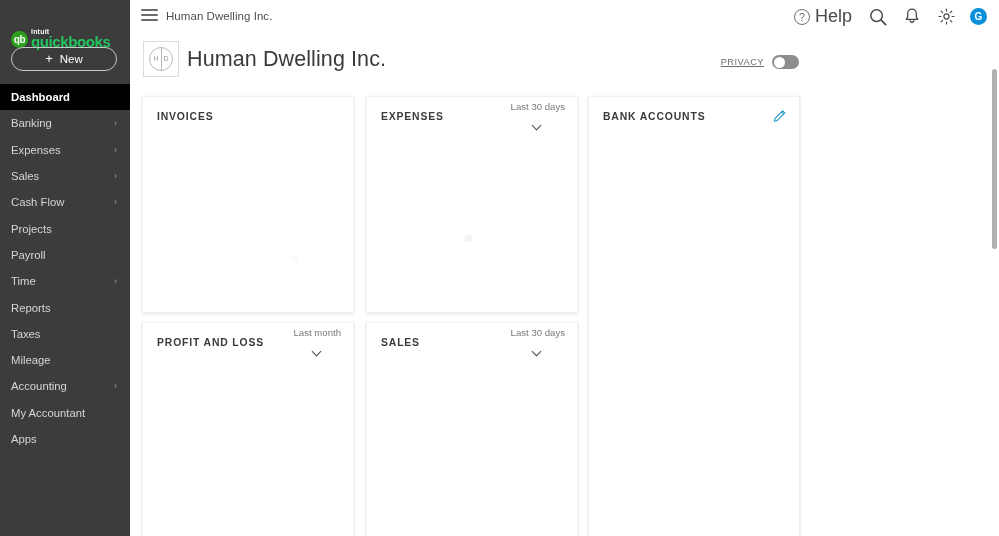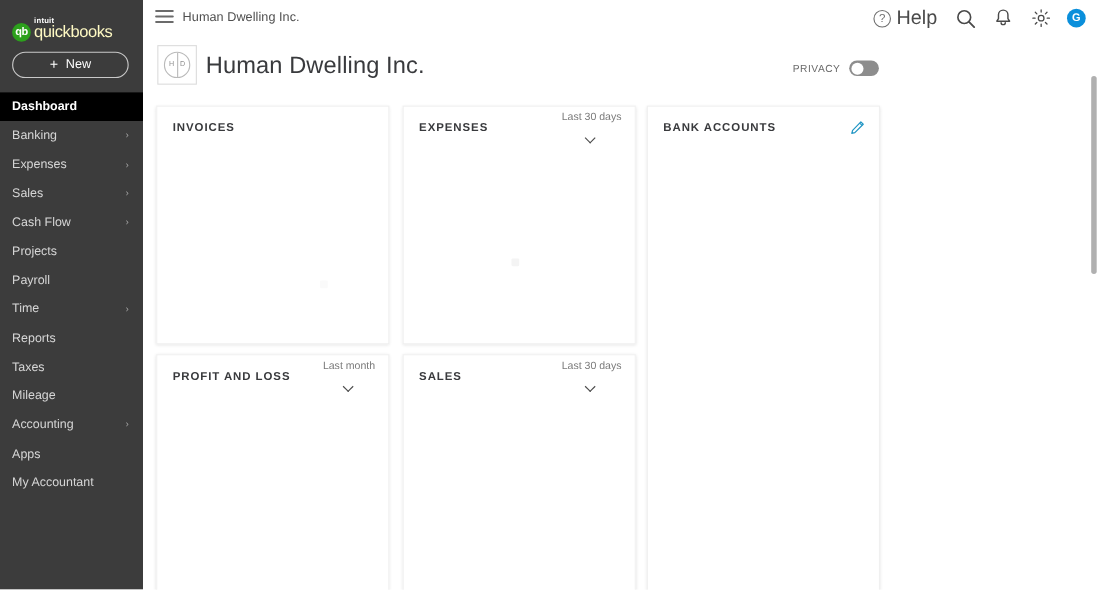--- a/index.html
+++ b/index.html
@@ -25,23 +25,24 @@
     position: absolute;
     left: 0;
     top: 0;
     width: 130px;
     height: 536px;
     background: #3c3c3c;
     overflow: hidden;
   }
   .brand {
     display: flex;
-    align-items: flex-end;
+    align-items: center;
     padding: 8px 0 0 11px;
     height: 30px;
+    margin-top: 16px;
   }
   .brand-logo {
     width: 17px;
     height: 17px;
     border-radius: 50%;
     background: #2ca01c;
     color: #ffffff;
     font-size: 10px;
     font-weight: bold;
     line-height: 17px;
@@ -55,24 +56,24 @@
     top: -1px;
   }
   .brand-intuit {
     color: #ffffff;
     font-size: 7px;
     line-height: 7px;
     letter-spacing: 0.2px;
     font-weight: bold;
   }
   .brand-qb {
-    color: #fef9c3;
+    color: #22c55e;
     font-size: 15px;
     line-height: 14px;
-    font-weight: normal;
+    font-weight: bold;
     letter-spacing: -0.4px;
   }
   .new-btn {
     position: absolute;
     left: 11px;
     top: 47px;
     width: 106px;
     height: 24px;
     border: 1px solid #c9c9c9;
     border-radius: 13px;
@@ -267,20 +268,21 @@
     right: 200px;
     top: 22px;
     display: flex;
     align-items: center;
     gap: 8px;
   }
   .privacy-label {
     font-size: 9.3px;
     color: #6b6b6b;
     letter-spacing: 0.45px;
+    text-decoration: underline;
   }
   .toggle {
     width: 27px;
     height: 14px;
     border-radius: 8px;
     background: #8d8d8d;
     position: relative;
     cursor: pointer;
   }
   .toggle .knob {
@@ -453,24 +455,24 @@
         <span>Taxes</span>
       </div>
       <div class="nav-item">
         <span>Mileage</span>
       </div>
       <div class="nav-item">
         <span>Accounting</span>
         <span class="nav-chevron">›</span>
       </div>
       <div class="nav-item">
+        <span>My Accountant</span>
+      </div>
+      <div class="nav-item">
         <span>Apps</span>
-      </div>
-      <div class="nav-item">
-        <span>My Accountant</span>
       </div>
     </div>
   </div>
 
   <div class="topbar">
     <div class="hamburger">
       <span></span>
       <span></span>
       <span></span>
     </div>

